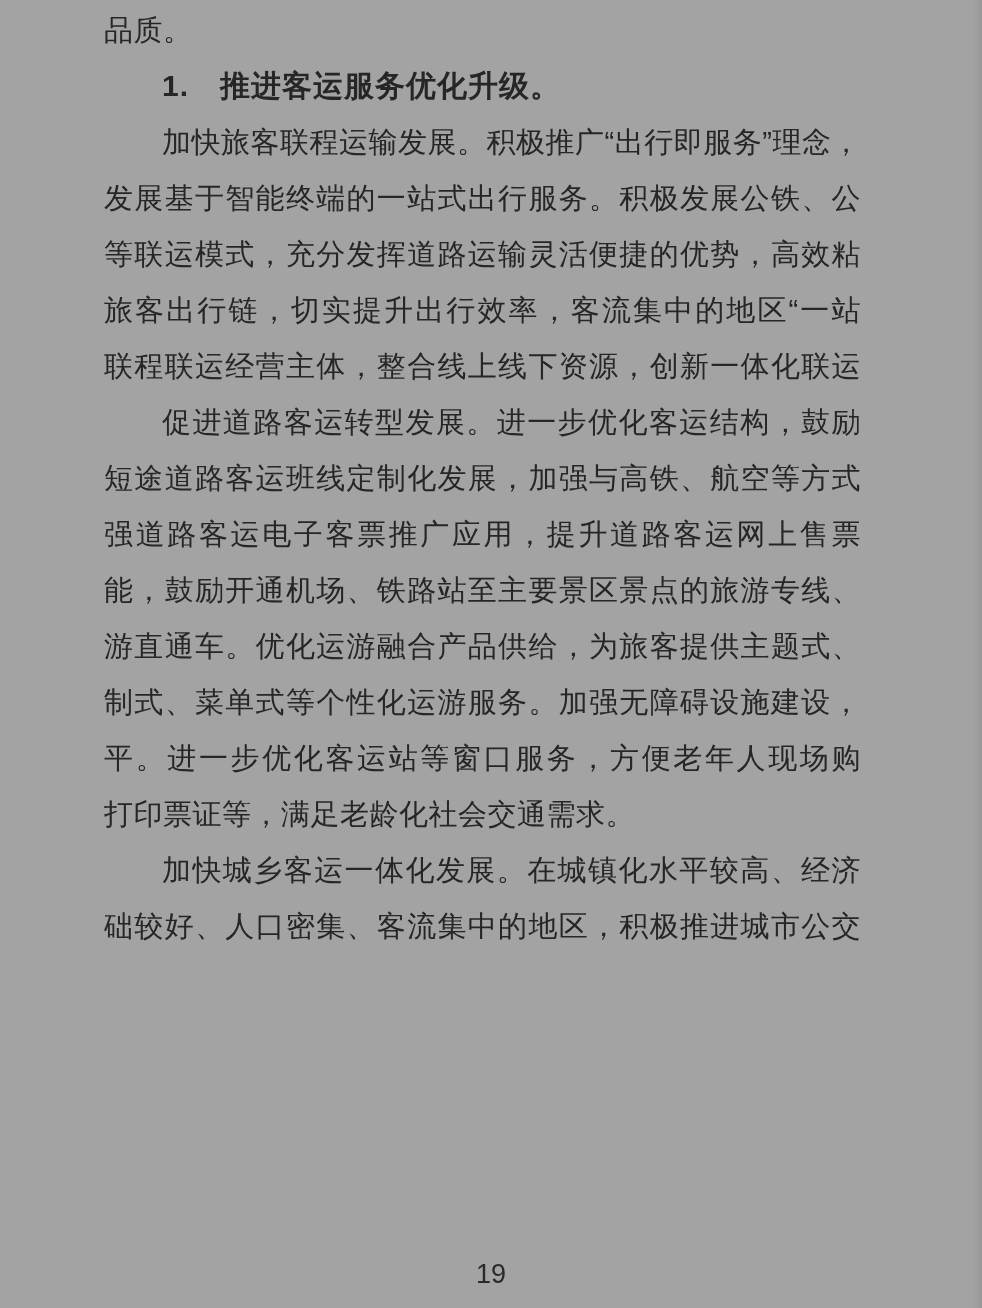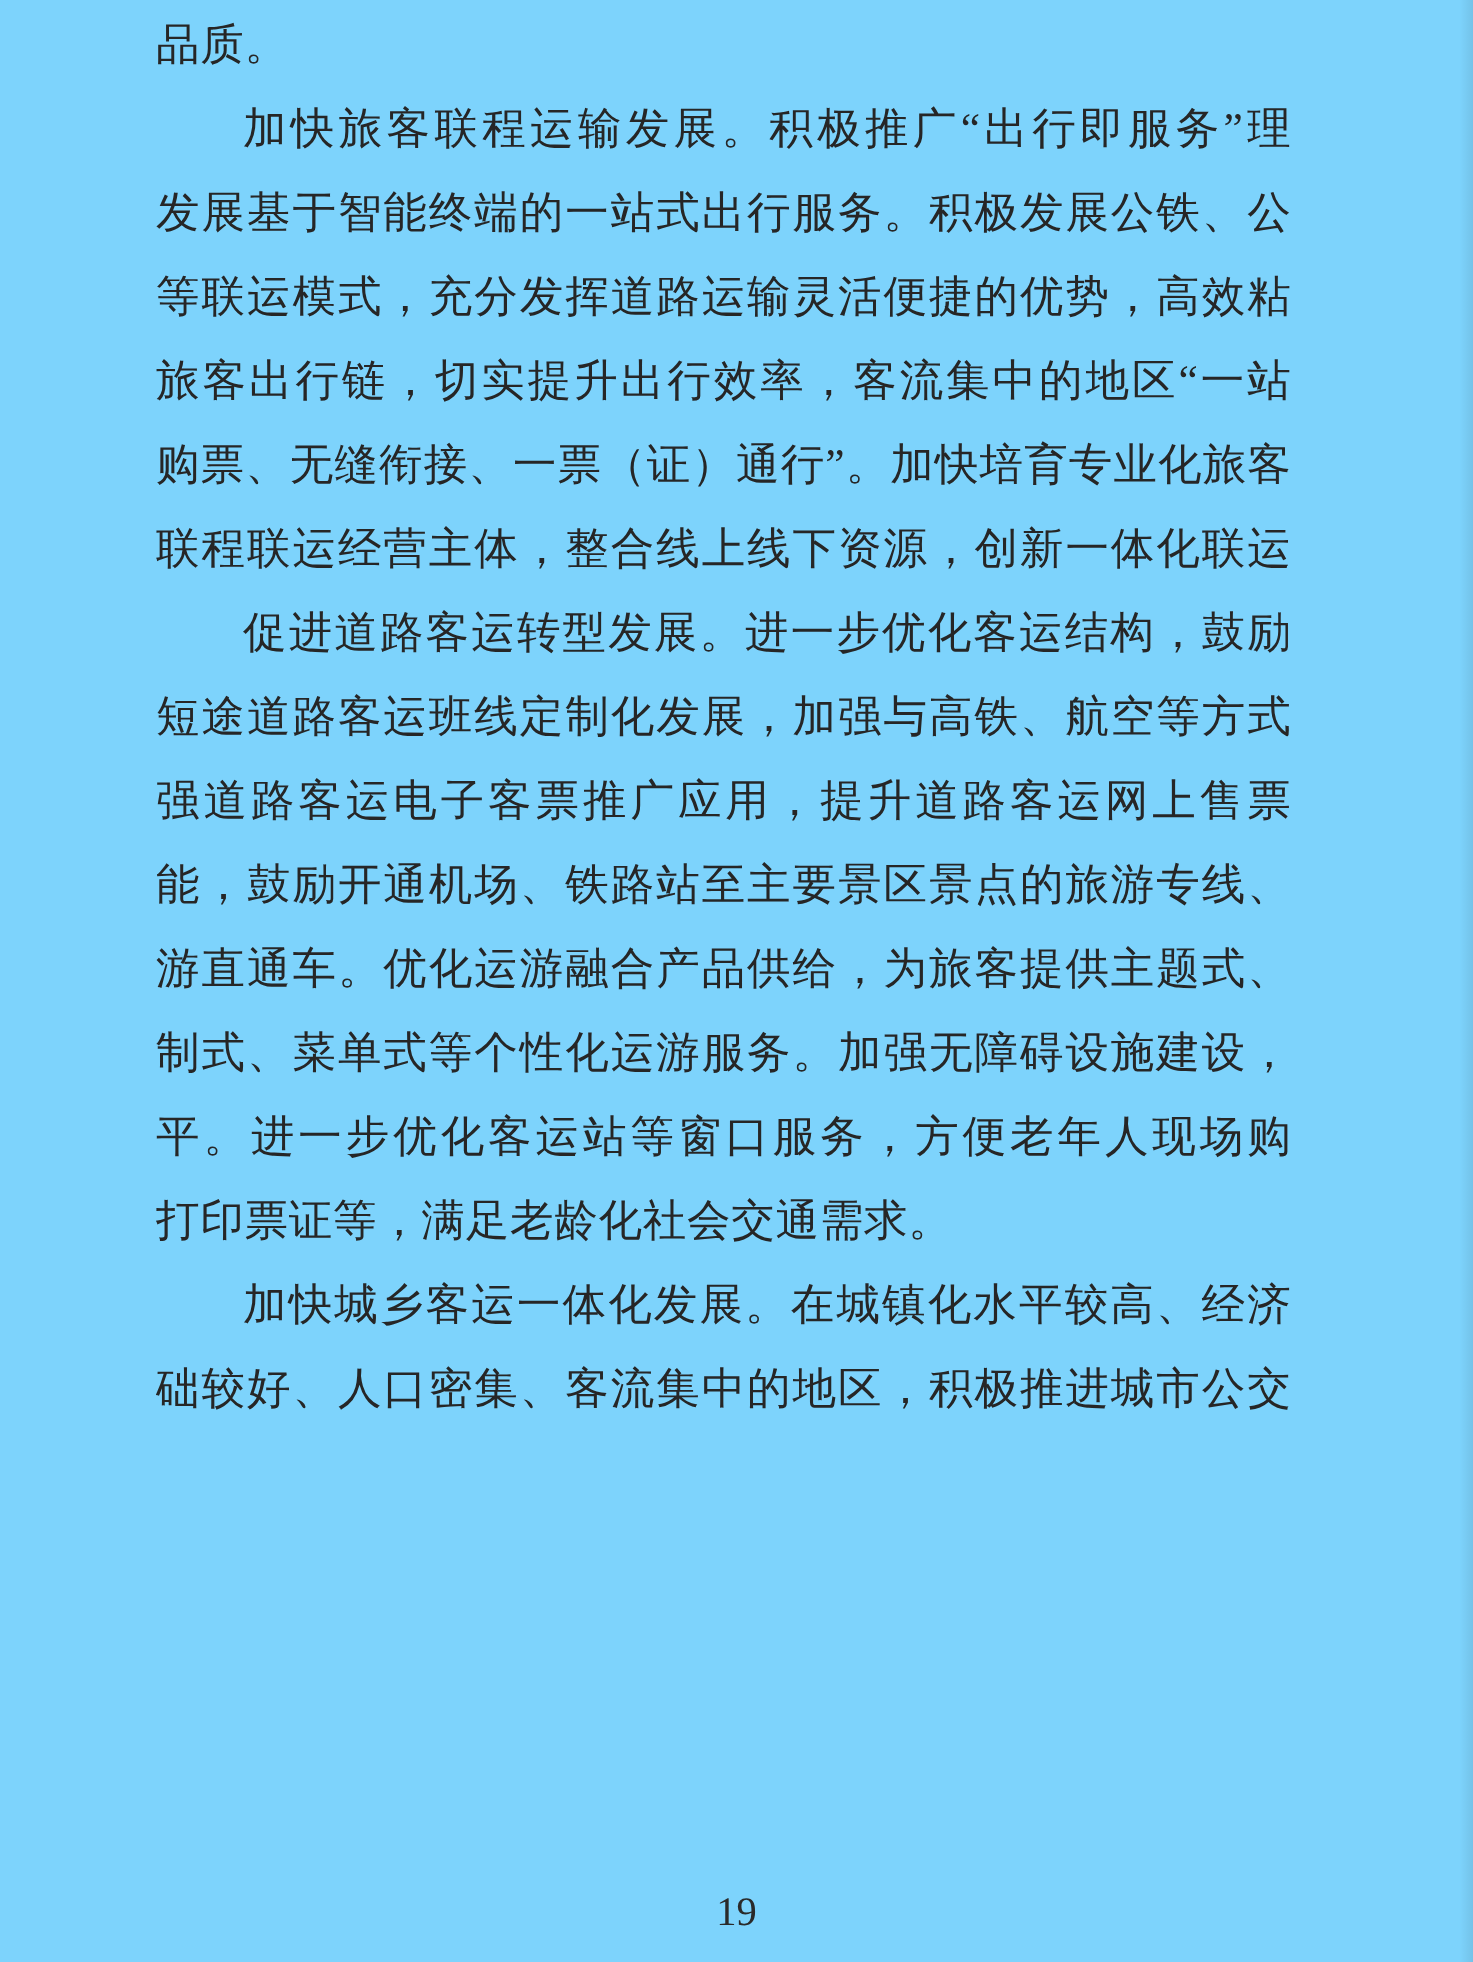--- a/index.html
+++ b/index.html
@@ -1,22 +1,22 @@
 <!DOCTYPE html>
 <html><head>
 <meta charset="utf-8">
 <style>
   html, body { margin: 0; padding: 0; background: #ffffff; }
   .page {
     position: relative;
     width: 982px;
     height: 1308px;
-    background: #7dd3fc;
+    background: #a3a3a3;
     color: #262626;
-    font-family: Liberation Serif, serif;
+    font-family: Liberation Sans, sans-serif;
     overflow: hidden;
   }
   .text-block {
     position: absolute;
     left: 104px;
     top: 2px;
     width: 757px;
   }
   .line {
     font-size: 29px;
@@ -58,25 +58,25 @@
     pointer-events: none;
   }
 </style>
 </head>
 <body>
 
 <div class="page">
 
   <div class="text-block">
     <div class="line">品质。</div>
+    <div class="line heading indent">1.　推进客运服务优化升级。</div>
     <div class="line indent stretch">加快旅客联程运输发展。积极推广“出行即服务”理念，</div>
     <div class="line stretch">发展基于智能终端的一站式出行服务。积极发展公铁、公空</div>
     <div class="line stretch">等联运模式，充分发挥道路运输灵活便捷的优势，高效粘合</div>
     <div class="line stretch">旅客出行链，切实提升出行效率，客流集中的地区“一站</div>
-    <div class="line stretch">购票、无缝衔接、一票（证）通行”。加快培育专业化旅客</div>
     <div class="line stretch">联程联运经营主体，整合线上线下资源，创新一体化联运产</div>
     <div class="line indent stretch">促进道路客运转型发展。进一步优化客运结构，鼓励中</div>
     <div class="line stretch">短途道路客运班线定制化发展，加强与高铁、航空等方式的</div>
     <div class="line stretch">强道路客运电子客票推广应用，提升道路客运网上售票率。</div>
     <div class="line stretch">能，鼓励开通机场、铁路站至主要景区景点的旅游专线、旅</div>
     <div class="line stretch">游直通车。优化运游融合产品供给，为旅客提供主题式、定</div>
     <div class="line stretch">制式、菜单式等个性化运游服务。加强无障碍设施建设，完</div>
     <div class="line stretch">平。进一步优化客运站等窗口服务，方便老年人现场购票、</div>
     <div class="line">打印票证等，满足老龄化社会交通需求。</div>
     <div class="line indent stretch">加快城乡客运一体化发展。在城镇化水平较高、经济基</div>

